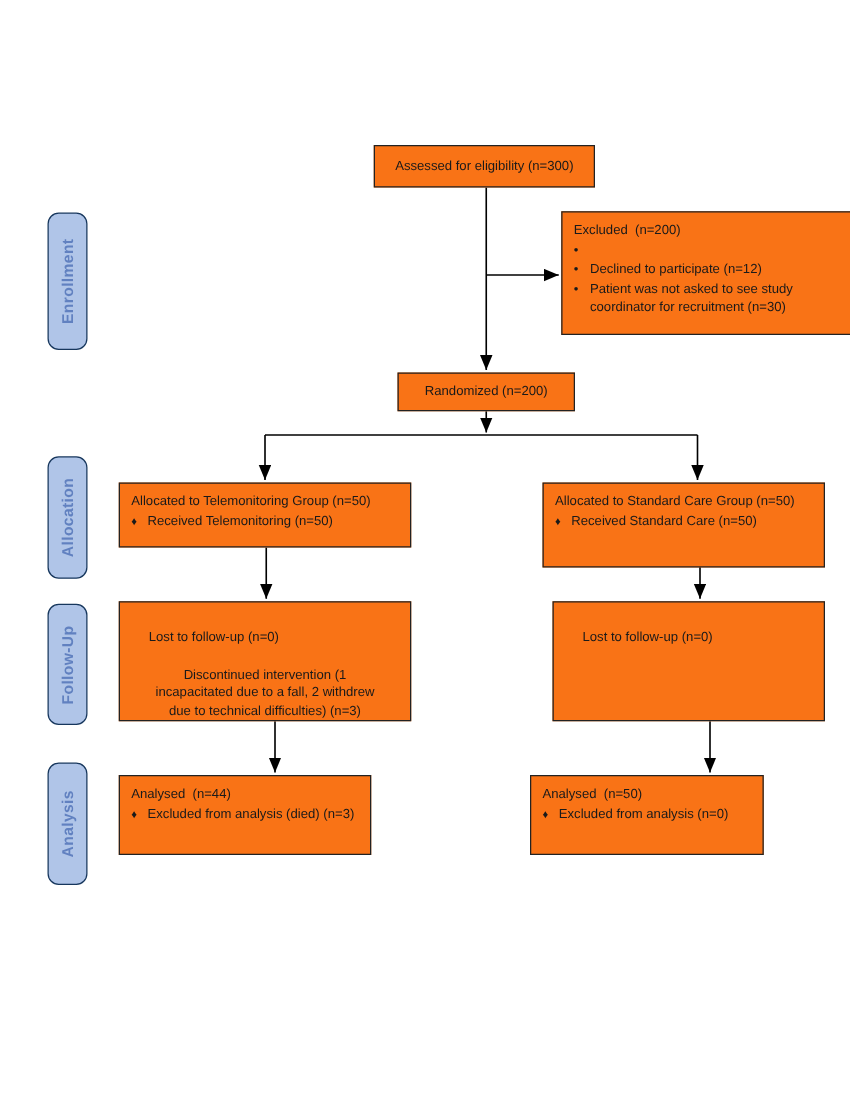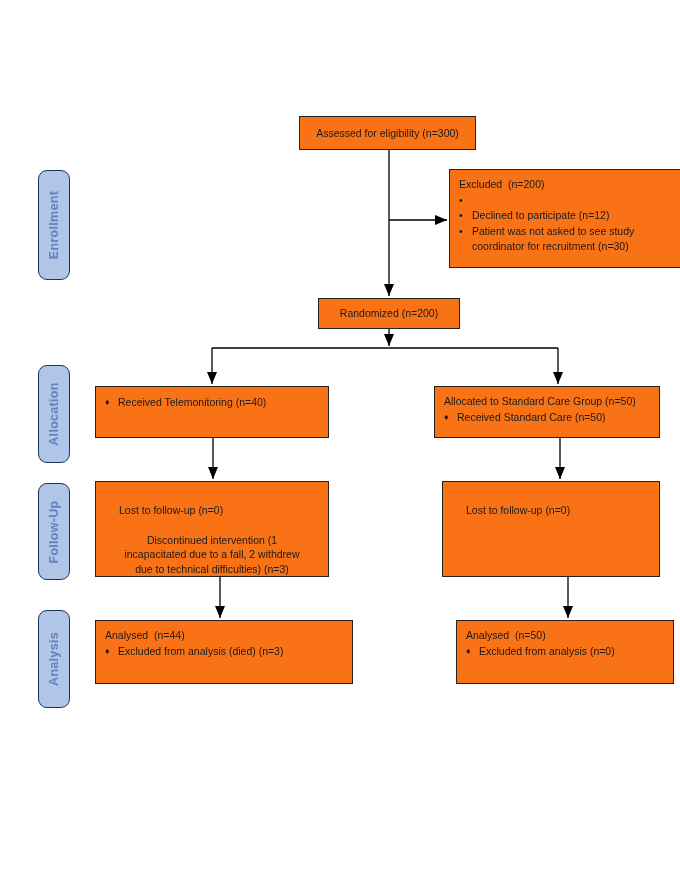--- a/index.html
+++ b/index.html
@@ -58,25 +58,25 @@
     font-weight: 700;
     font-size: 12.5px;
     letter-spacing: 0.3px;
   }
 
   
   #box-assessed   { left: 299px; top: 116px; width: 177px; height: 34px; }
   #box-excluded   { left: 449px; top: 169px; width: 248px; height: 99px; }
   #box-randomized { left: 318px; top: 298px; width: 142px; height: 31px; }
   #box-alloc-l    { left:  95px; top: 386px; width: 234px; height: 52px; }
-  #box-alloc-r    { left: 434px; top: 386px; width: 226px; height: 52px; }
+  #box-alloc-r    { left: 434px; top: 386px; width: 226px; height: 68px; }
   #box-fu-l       { left:  95px; top: 481px; width: 234px; height: 96px; }
   #box-fu-r       { left: 442px; top: 481px; width: 218px; height: 96px; }
-  #box-an-l       { left:  95px; top: 620px; width: 258px; height: 64px; }
-  #box-an-r       { left: 456px; top: 620px; width: 218px; height: 64px; }
+  #box-an-l       { left:  95px; top: 620px; width: 202px; height: 64px; }
+  #box-an-r       { left: 424px; top: 620px; width: 187px; height: 64px; }
 
   #stage-enrollment { top: 170px; height: 110px; }
   #stage-allocation { top: 365px; height: 98px;  }
   #stage-followup   { top: 483px; height: 97px;  }
   #stage-analysis   { top: 610px; height: 98px;  }
 </style>
 </head>
 <body>
 
 <div class="canvas">
@@ -136,24 +136,25 @@
       </ul>
     </div>
   </div>
 
   <div class="box center" id="box-randomized">
     <span class="pre">Randomized (n=200)</span>
   </div>
 
   <div class="box" id="box-alloc-l">
     <div class="inner">
-      <ul class="blist">
-        <li>
-          <span class="bullet diamond">♦</span>
-          <span>Received Telemonitoring (n=40)</span>
+      <div class="pre">Allocated to Telemonitoring Group (n=50)</div>
+      <ul class="blist">
+        <li>
+          <span class="bullet diamond">♦</span>
+          <span>Received Telemonitoring (n=50)</span>
         </li>
       </ul>
     </div>
   </div>
 
   <div class="box" id="box-alloc-r">
     <div class="inner">
       <div class="pre">Allocated to Standard Care Group (n=50)</div>
       <ul class="blist">
         <li>

